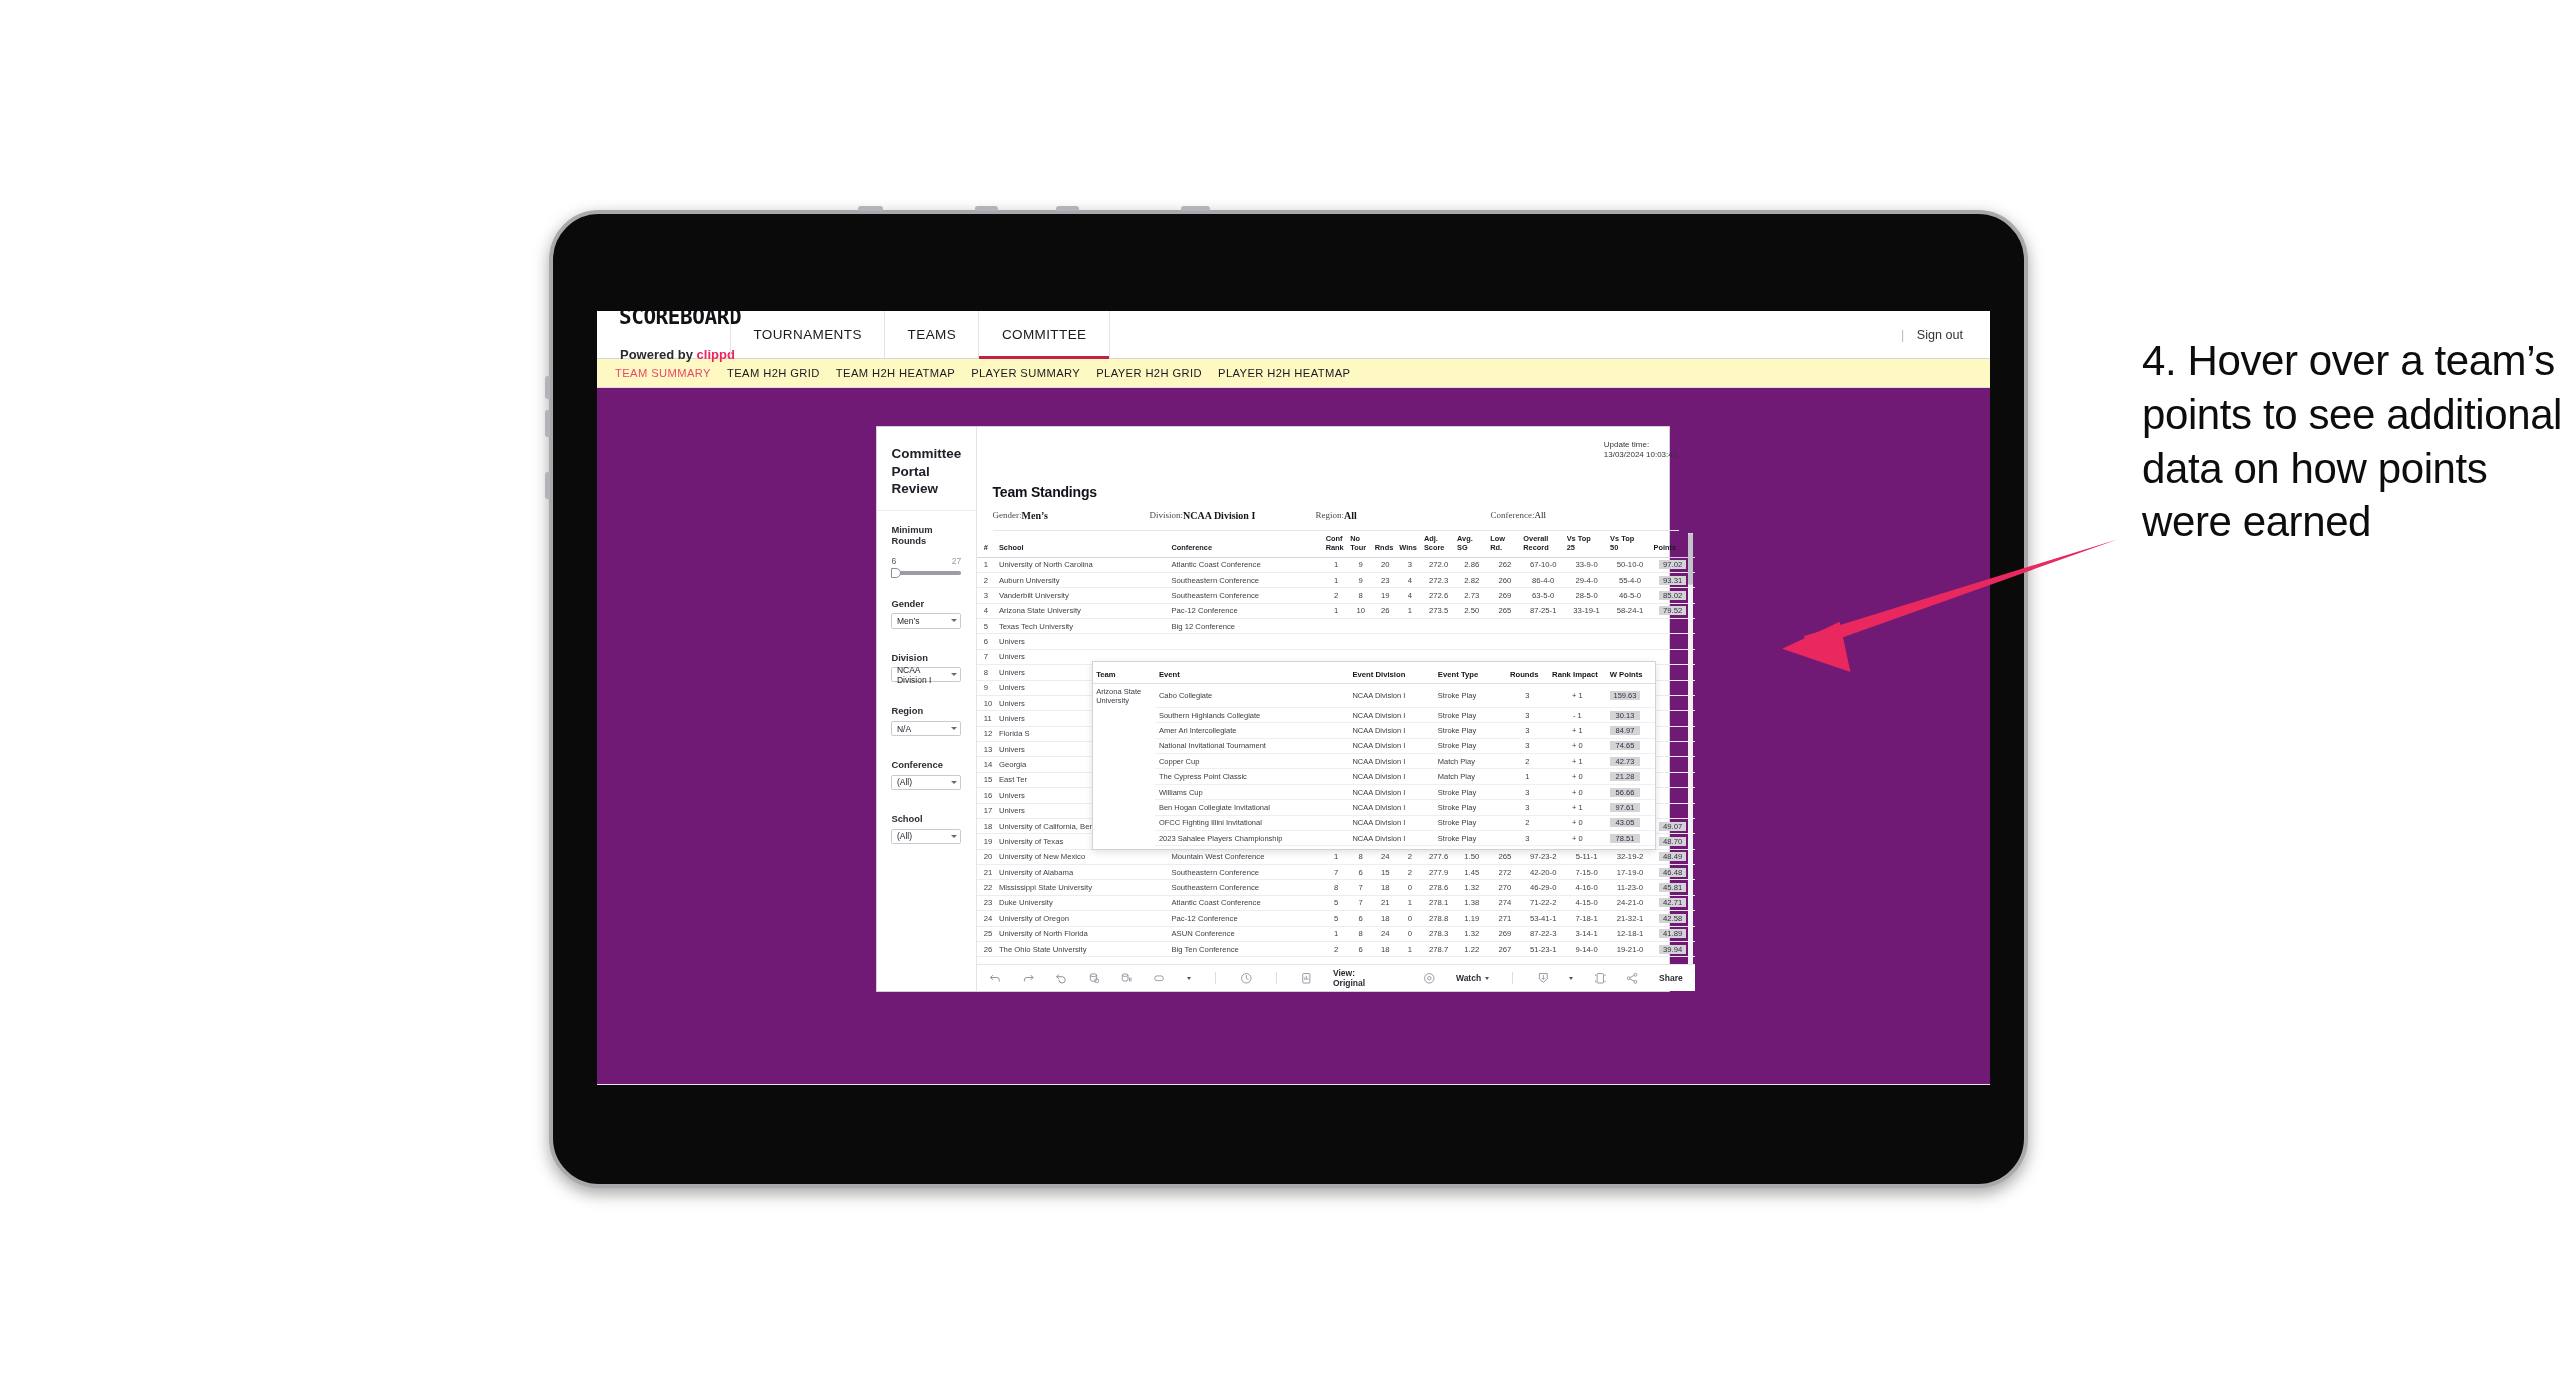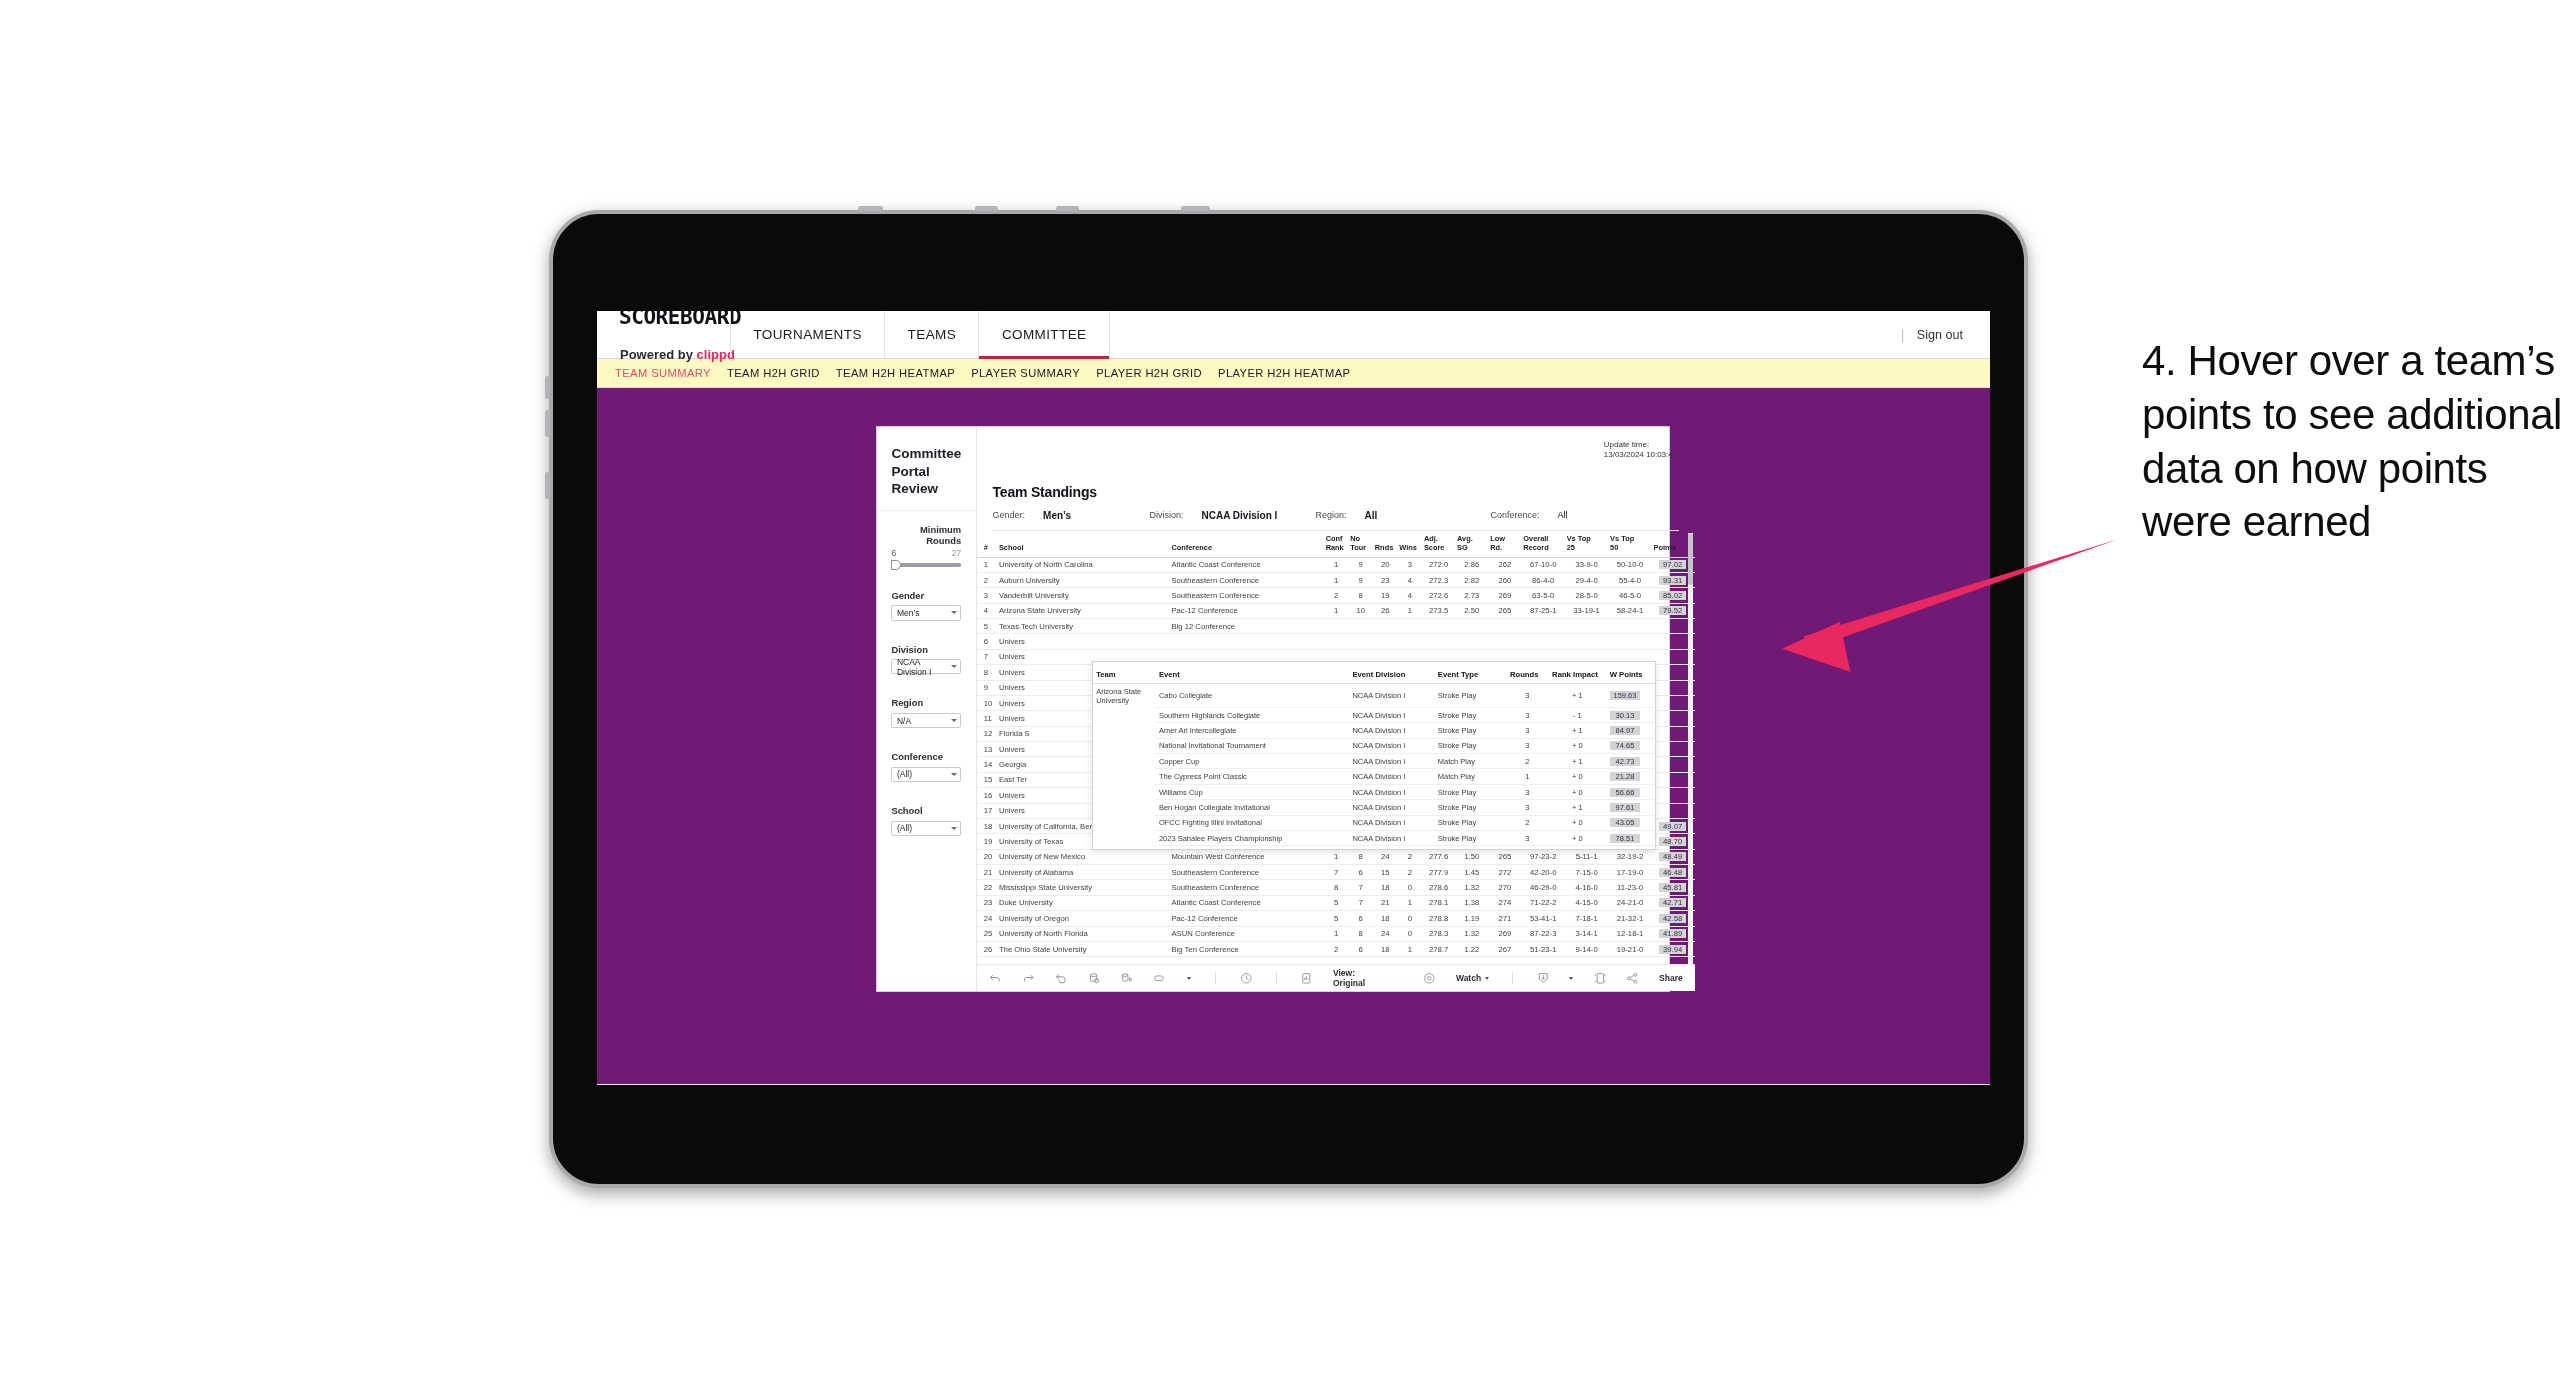--- a/index.html
+++ b/index.html
@@ -169,21 +169,21 @@
     border-bottom: 0.9px solid #ececf0;
   }
   #filters-body { padding: 12.6px 14.4px 0 14.4px; }
   .filter-group { margin-bottom: 23px; }
   .filter-label {
     font-size: 9.4px;
     font-weight: bold;
     color: #2c2c34;
     margin-bottom: 4.5px;
   }
-  #slider-label { text-align: right; margin-bottom: 2px; }
+  #slider-label { text-align: left; margin-bottom: 10px; }
   #slider-range {
     display: flex;
     justify-content: space-between;
     font-size: 8.5px;
     color: #55555e;
     margin-bottom: 0.9px;
   }
   #slider-range .max { color: #9a9aa3; }
   #slider-track {
     position: relative;
@@ -228,21 +228,21 @@
     line-height: 1.35;
   }
   #filter-summary {
     display: flex;
     margin-top: 10.8px;
     padding-bottom: 9px;
     border-bottom: 0.9px solid #e6e6ea;
     font-size: 9px;
     color: #4a4a54;
   }
-  #filter-summary .fs-item { display:flex; gap:18px; }
+  #filter-summary .fs-item { display:flex; gap:0;font-family:Liberation Serif, serif; }
   #filter-summary .fs-item b { color: #15151c; font-size: 10px; font-weight: bold; }
   #fs-gender { width: 157px; }
   #fs-division { width: 166px; }
   #fs-region { width: 175px; }
 
   
   #table-wrap { flex: 1; position: relative; overflow: hidden; }
   table.standings { width: 100%; border-collapse: collapse; table-layout: fixed; }
   table.standings th {
     font-size: 7.4px;

